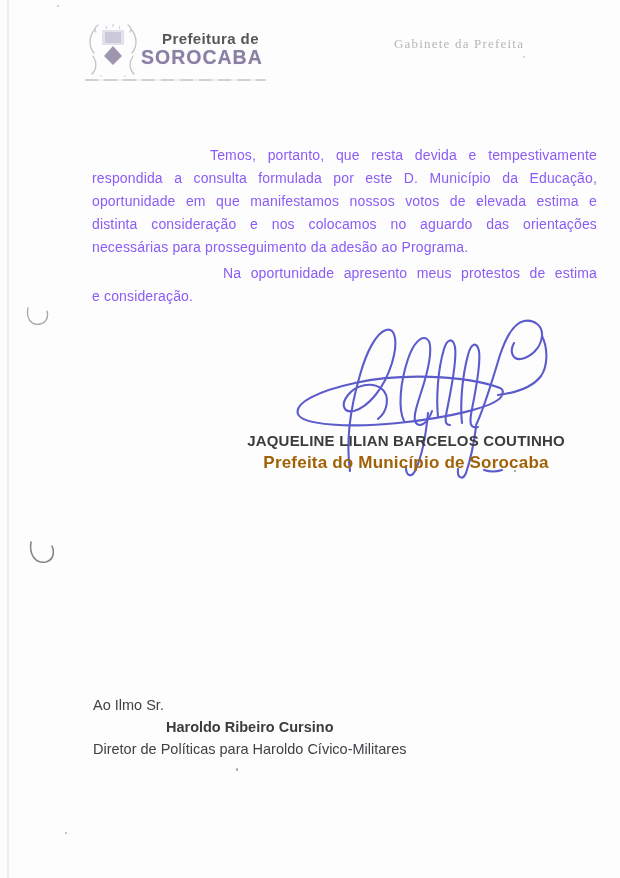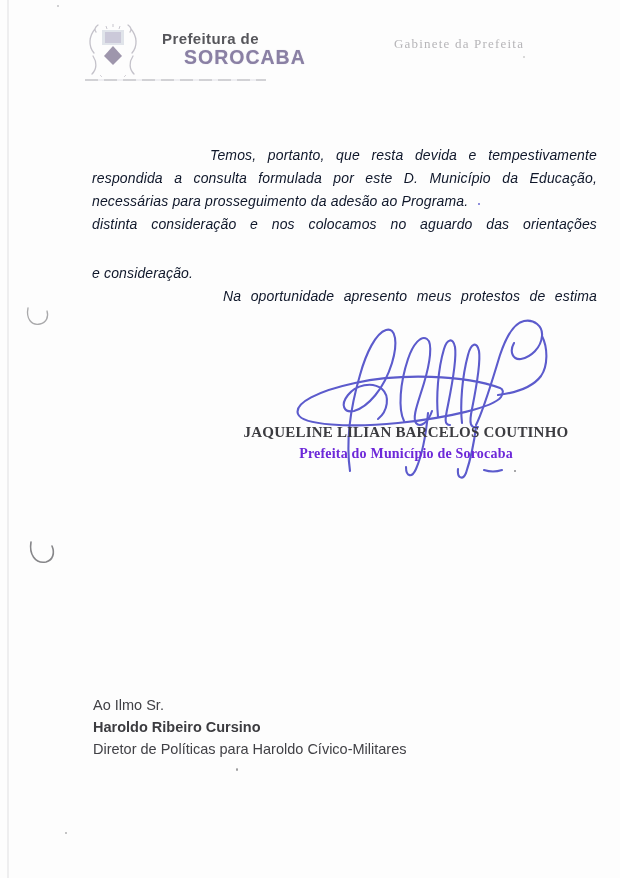--- a/index.html
+++ b/index.html
@@ -25,67 +25,64 @@
     position:absolute;left:142px;top:30px;
     font-size:15px;font-weight:bold;letter-spacing:.4px;
     color:#56565b;
     margin-left:20px;
   }
   .logo-line2{
     position:absolute;left:141px;top:46px;
     font-size:19.5px;font-weight:bold;letter-spacing:1px;
     color:#8a80a4;
     text-shadow:0 0 1px rgba(138,128,164,.45);
-    margin-left:43px;
   }
   .logo-underline{
     position:absolute;left:85px;top:79px;width:181px;height:2px;
     background:repeating-linear-gradient(90deg,#cacace 0 13px,#ececf0 13px 19px);
     opacity:.85;
   }
   .department{
     position:absolute;left:394px;top:36px;
     font-family:"Liberation Serif", serif;
     font-size:13px;letter-spacing:1.2px;
     color:#b6b5b8;
   }
   
   .bodytext{position:absolute;left:92px;width:505px;}
   .p1{top:144px;}
   .p2{top:262px;}
   .line{
     height:23px;line-height:23px;font-size:14px;
     text-align:justify;text-align-last:justify;
     white-space:nowrap;
-    color:#0f172a;
+    color:#8b5cf6;
     letter-spacing:.15px;
-    font-style:italic;
   }
   .line.first-p1{padding-left:118px;}
   .line.first-p2{padding-left:131px;}
   .line.last{text-align-last:left;white-space:normal;}
   
   .signature-svg{position:absolute;left:280px;top:313px;}
   .sig-name-block{
-    position:absolute;left:225px;top:421px;width:362px;
+    position:absolute;left:225px;top:430px;width:362px;
     text-align:center;
-    font-family:Liberation Serif, serif;
   }
   .sig-name{
     font-size:15px;font-weight:bold;letter-spacing:.2px;
     line-height:22px;color:#3c3c40;white-space:nowrap;
   }
   .sig-title{
-    font-size:14px;font-weight:bold;letter-spacing:.2px;
-    line-height:22px;color:#6d28d9;white-space:nowrap;
+    font-size:17px;font-weight:bold;letter-spacing:.2px;
+    line-height:22px;color:#a16207;white-space:nowrap;
   }
   
   .recipient{position:absolute;left:93px;top:694px;}
   .recipient div{font-size:14.5px;line-height:22px;color:#414146;}
-  .recipient .bold{font-weight:bold;color:#3c3c40;}
+  .recipient .bold{font-weight:bold;color:#3c3c40;text-align:center;}
 </style>
 </head>
 <body>
 
 <div class="page">
 
   <div class="scan-edge"></div>
   <div class="speck" style="left:478px;top:203px;width:2px;height:2px;background:#6a6ad0;"></div>
   <div class="speck" style="left:514px;top:470px;width:2px;height:2px;background:#8a8a8c;"></div>
   <div class="speck" style="left:57px;top:5px;width:2px;height:2px;background:#c2c2c4;"></div>
@@ -117,27 +114,28 @@
   </svg>
 
   <div class="logo-line1">Prefeitura de</div>
   <div class="logo-line2">SOROCABA</div>
   <div class="logo-underline"></div>
   <div class="department">Gabinete da Prefeita</div>
 
   <div class="bodytext p1">
     <div class="line first-p1">Temos, portanto, que resta devida e tempestivamente</div>
     <div class="line">respondida a consulta formulada por este D. Município da Educação,</div>
+    <div class="line">oportunidade em que manifestamos nossos votos de elevada estima e</div>
+    <div class="line">distinta consideração e nos colocamos no aguardo das orientações</div>
     <div class="line last">necessárias para prosseguimento da adesão ao Programa.</div>
-    <div class="line">distinta consideração e nos colocamos no aguardo das orientações</div>
   </div>
 
   <div class="bodytext p2">
+    <div class="line first-p2">Na oportunidade apresento meus protestos de estima</div>
     <div class="line last">e consideração.</div>
-    <div class="line first-p2">Na oportunidade apresento meus protestos de estima</div>
   </div>
 
   <svg class="signature-svg" width="300" height="170" viewBox="0 0 300 170">
     <g fill="none" stroke-width="2.1" stroke-linecap="round" stroke-linejoin="round" opacity="0.88" stroke="#4645c6">
 
       <path d="M220 75 C185 62 120 60 75 70 C38 78 14 90 18 101 C22 112 70 115 118 110 C168 105 214 94 221 84 C224 79 223 76 220 75"></path>
 
       <path d="M70 158 C66 130 70 96 80 62 C86 40 96 20 106 17 C116 14 118 30 112 50 C104 76 88 94 74 98 C64 100 60 92 68 82 C76 72 92 68 102 76 C110 83 108 98 98 106"></path>
 
       <path d="M124 108 C118 96 120 70 128 46 C133 31 141 22 147 26 C153 30 150 50 144 70 C138 90 132 104 136 110 C140 115 148 110 152 98"></path>

